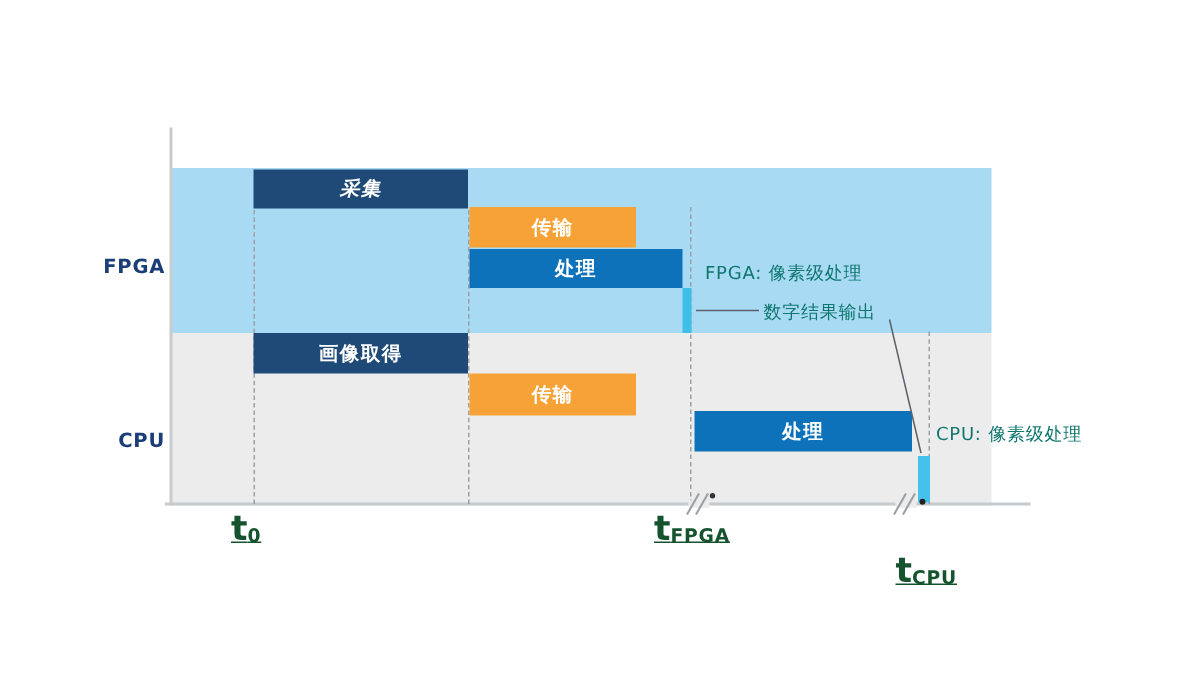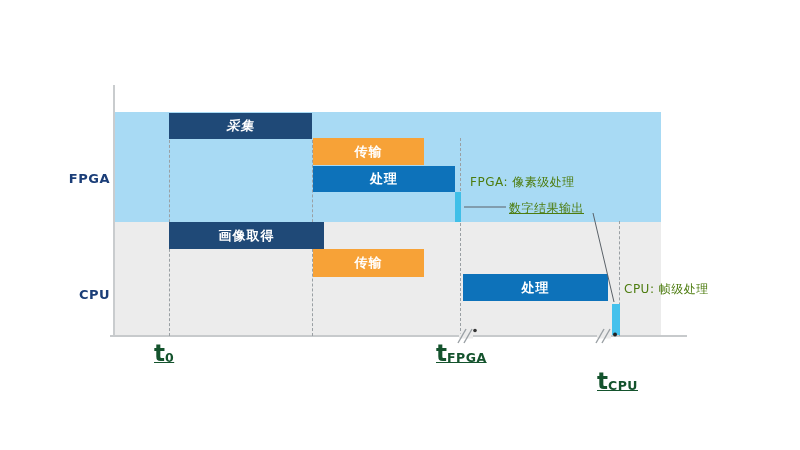--- a/index.html
+++ b/index.html
@@ -7,21 +7,21 @@
     position:relative;width:800px;height:450px;background:#ffffff;overflow:hidden;
     font-family:"DejaVu Sans","Liberation Sans",sans-serif;
   }
   .band{position:absolute;}
   .axis-line{position:absolute;}
   .dash{position:absolute;width:0;border-left:1px dashed #9AA0A4;}
   .bar{position:absolute;display:flex;align-items:center;justify-content:center;}
   .bar-label{color:#ffffff;font-weight:bold;font-size:13px;letter-spacing:1px;white-space:nowrap;}
   .row-label{position:absolute;width:70px;text-align:right;color:#1B3E78;font-weight:bold;
     font-size:13px;letter-spacing:0.5px;}
-  .note{position:absolute;color:#4d7c0f;font-size:12px;white-space:nowrap;letter-spacing:0.5px;}
+  .note{position:absolute;color:#0f766e;font-size:12px;white-space:nowrap;letter-spacing:0.5px;}
   .tick{position:absolute;color:#14532d;font-weight:bold;white-space:nowrap;text-decoration:underline;}
   .tick-base{font-size:23px;font-weight:bold;}
   .tick-sub{font-size:12.5px;font-weight:bold;letter-spacing:0.5px;vertical-align:-1px;}
   .overlay{position:absolute;left:0;top:0;width:800px;height:450px;pointer-events:none;}
 </style>
 </head>
 <body>
 
 <div class="stage">
 
@@ -40,37 +40,37 @@
     <span class="bar-label">采集</span>
   </div>
   <div class="bar" style="left: 313px; top: 138px; width: 111px; height: 27px; background: rgb(247, 162, 55);">
     <span class="bar-label">传输</span>
   </div>
   <div class="bar" style="left: 313px; top: 166px; width: 142px; height: 26px; background: rgb(13, 114, 186);">
     <span class="bar-label">处理</span>
   </div>
   <div class="bar" style="left: 455px; top: 192px; width: 6px; height: 30px; background: rgb(63, 191, 232);"></div>
 
-  <div class="bar" style="left: 169px; top: 222px; width: 155px; height: 27px; background: rgb(31, 73, 119);">
+  <div class="bar" style="left: 169px; top: 222px; width: 143px; height: 27px; background: rgb(31, 73, 119);">
     <span class="bar-label">画像取得</span>
   </div>
   <div class="bar" style="left: 313px; top: 249px; width: 111px; height: 28px; background: rgb(247, 162, 55);">
     <span class="bar-label">传输</span>
   </div>
   <div class="bar" style="left: 463px; top: 274px; width: 145px; height: 27px; background: rgb(13, 114, 186);">
     <span class="bar-label">处理</span>
   </div>
   <div class="bar" style="left: 612px; top: 304px; width: 8px; height: 31px; background: rgb(69, 193, 236);"></div>
 
   <div class="row-label" style="left: 40px; top: 171px;">FPGA</div>
   <div class="row-label" style="left: 40px; top: 287px;">CPU</div>
 
   <div class="note" style="left: 470px; top: 174px;">FPGA: 像素级处理</div>
-  <div class="note" style="left: 509px; top: 200px; text-decoration: underline;">数字结果输出</div>
-  <div class="note" style="left: 624px; top: 281px;">CPU: 帧级处理</div>
+  <div class="note" style="left: 509px; top: 200px;">数字结果输出</div>
+  <div class="note" style="left: 624px; top: 281px;">CPU: 像素级处理</div>
 
   <div class="tick" style="left: 154px; top: 340px;">
     <span class="tick-base">t</span><span class="tick-sub">0</span>
   </div>
   <div class="tick" style="left: 436px; top: 340px; text-align: right;">
     <span class="tick-base">t</span><span class="tick-sub">FPGA</span>
   </div>
   <div class="tick" style="left: 597px; top: 340px; margin-top: 28px;">
     <span class="tick-base">t</span><span class="tick-sub">CPU</span>
   </div>

